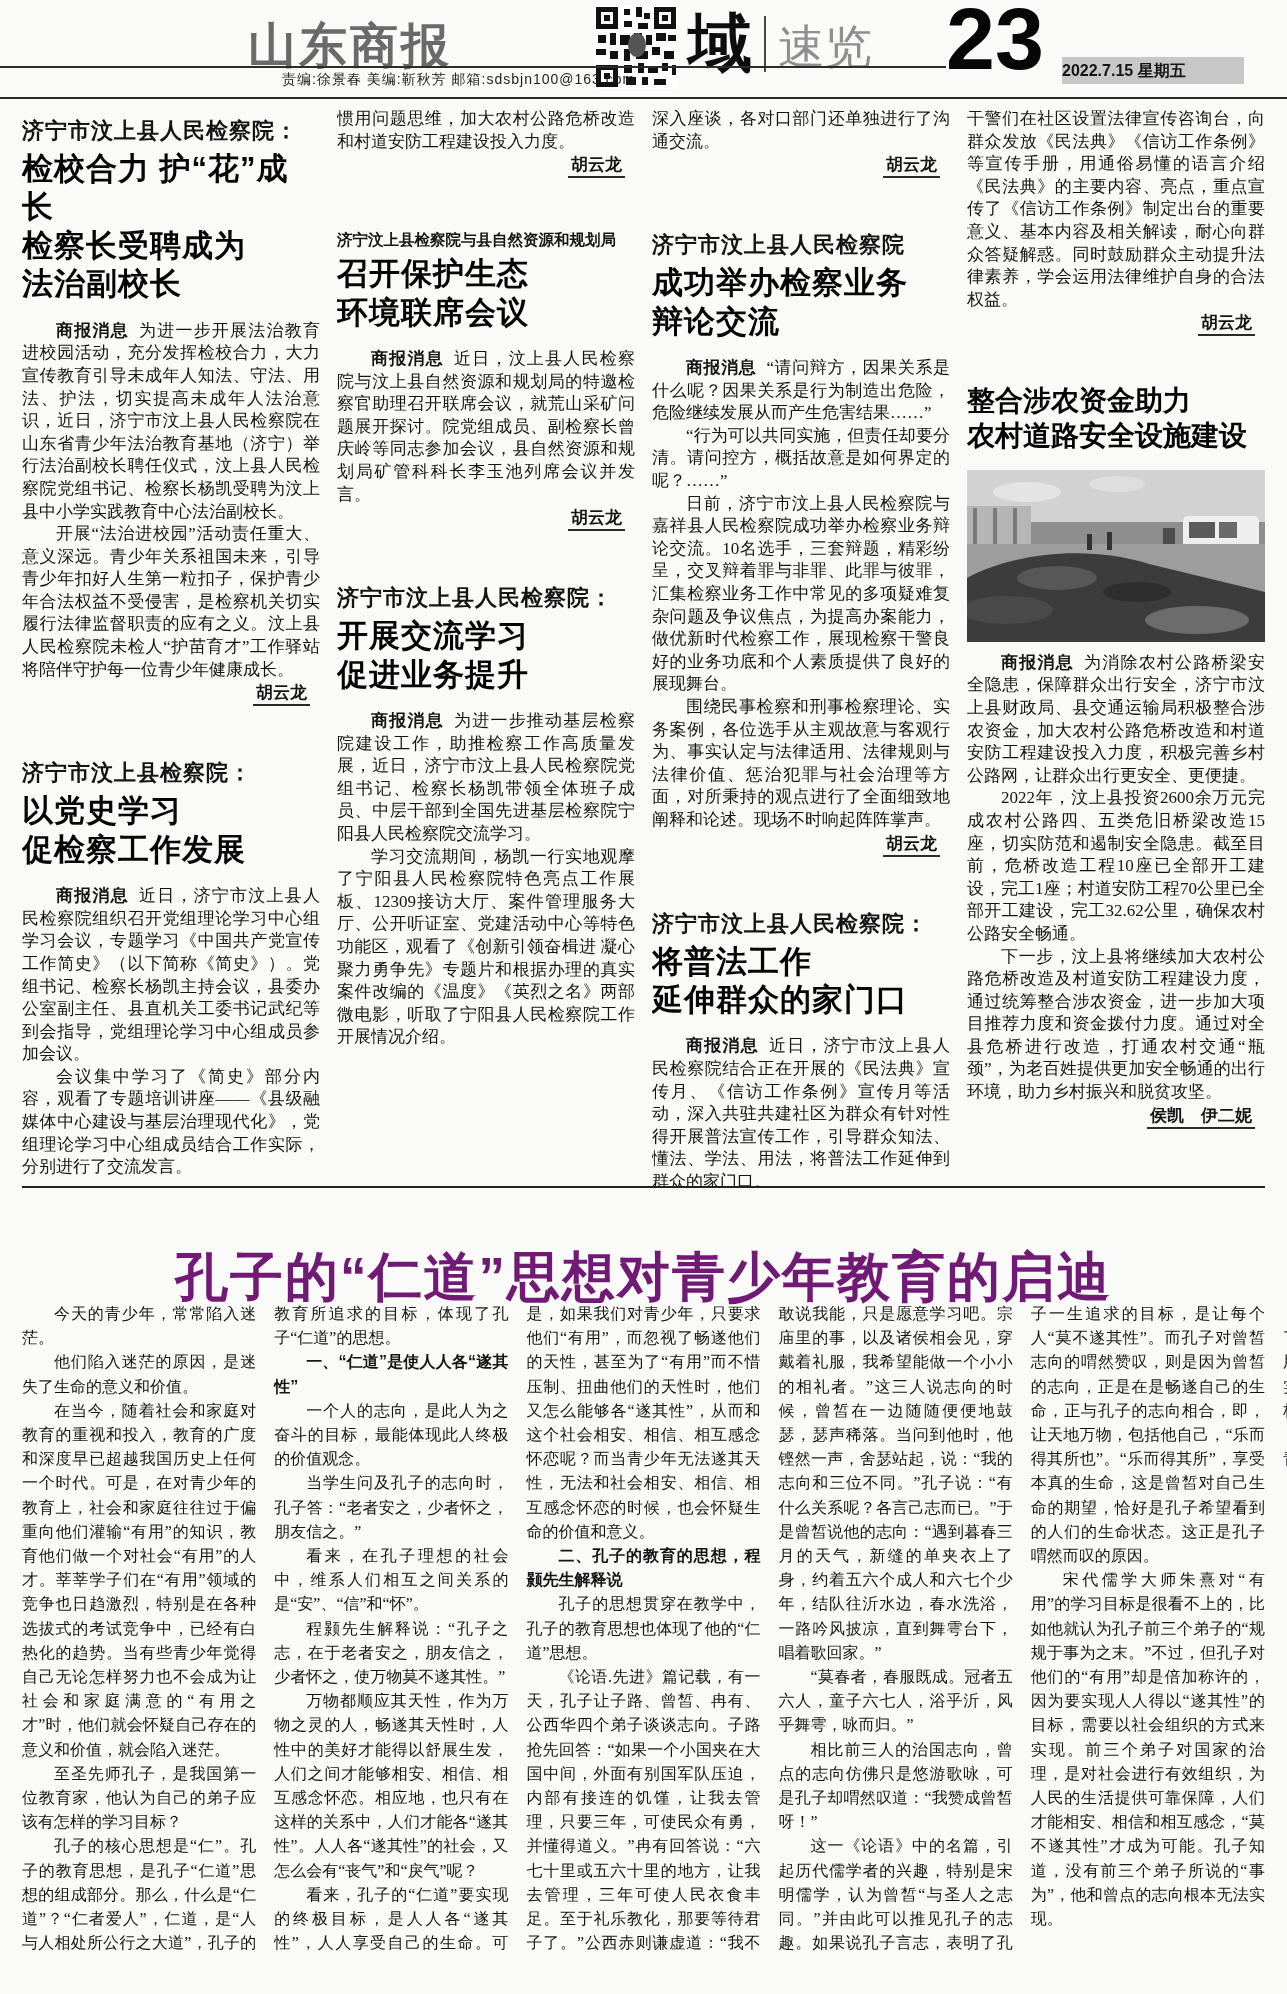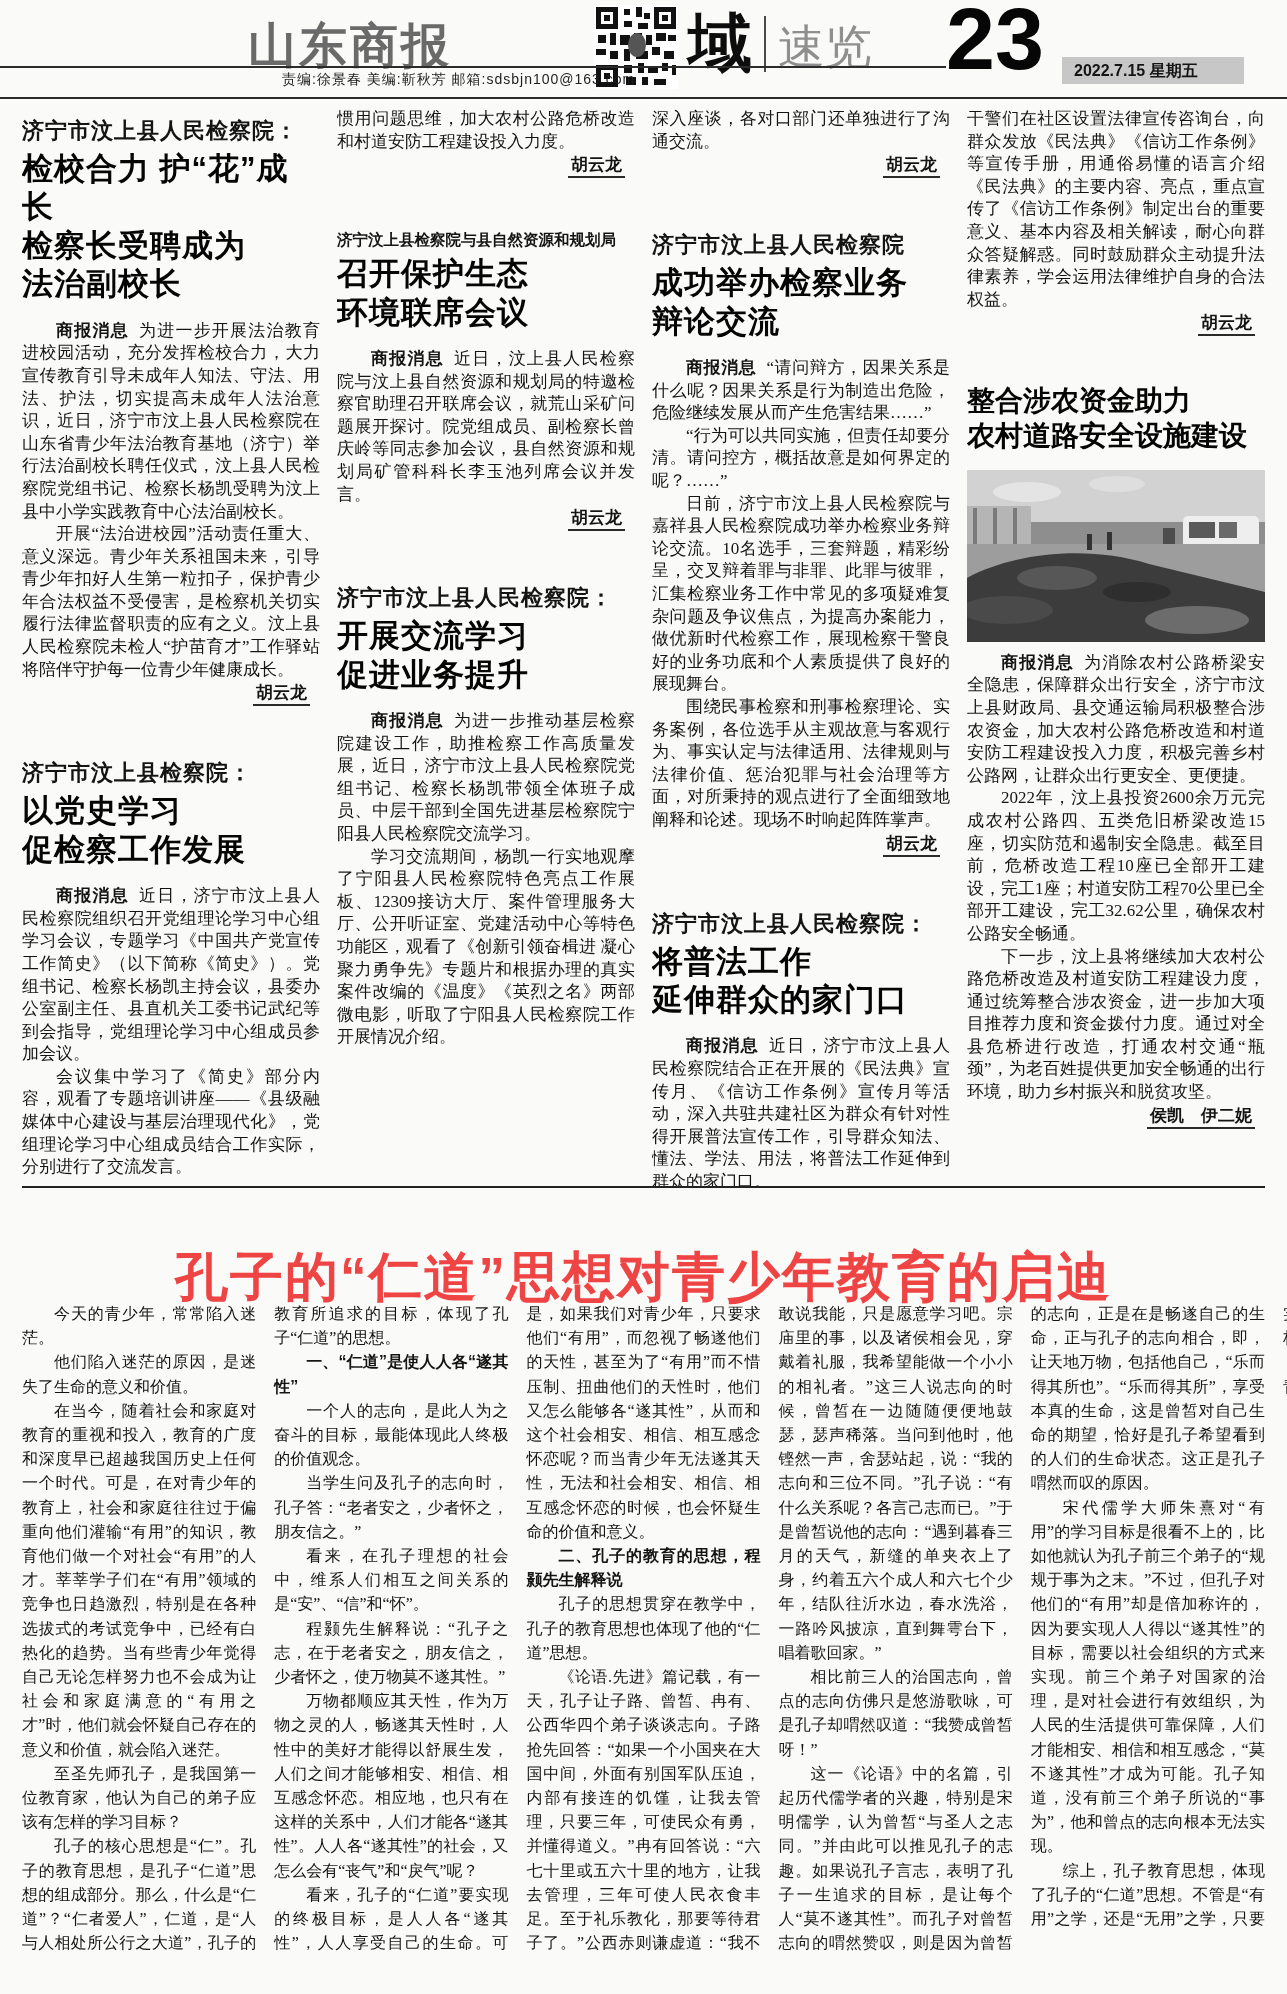--- a/index.html
+++ b/index.html
@@ -11,21 +11,21 @@
         letter-spacing:3px;font-family:"Liberation Sans","DejaVu Sans",sans-serif;}
   .qr{position:absolute;left:594px;top:5px;width:84px;height:84px;}
   .sec-main{position:absolute;left:688px;top:0px;font-size:64px;font-weight:700;color:#0d0d0d;
         font-family:"Liberation Sans","DejaVu Sans",sans-serif;}
   .vbar{position:absolute;left:764px;top:16px;width:2px;height:56px;background:#4a4a4a;}
   .sec-sub{position:absolute;left:778px;top:16px;font-size:47px;color:#8f8f8f;
         font-family:"Liberation Sans","DejaVu Sans",sans-serif;}
   .pagenum{position:absolute;left:946px;top:-12px;font-size:88px;font-weight:900;color:#060606;
         font-family:"Liberation Sans","DejaVu Sans",sans-serif;}
   .datebox{position:absolute;left:1062px;top:57px;width:182px;height:27px;background:#c7c7c7;
-        font-size:16px;font-weight:700;line-height:27px;padding-left:12px;box-sizing:border-box;
+        font-size:16px;font-weight:700;line-height:27px;padding-left:0;box-sizing:border-box;
         font-family:"Liberation Sans","DejaVu Sans",sans-serif;}
   .rule-a{position:absolute;left:0;top:66px;width:946px;height:2px;background:#2b2b2b;}
   .rule-b{position:absolute;left:0;top:97px;width:100%;height:2px;background:#2b2b2b;}
   .credits{position:absolute;left:282px;top:71px;font-size:14px;color:#1d1d1d;letter-spacing:1px;
         font-family:"Liberation Sans","DejaVu Sans",sans-serif;text-align:center;}
   
   .top-grid{position:absolute;top:108px;left:22px;width:1243px;height:1078px;display:flex;gap:17px;}
   .tcol{width:298px;height:1078px;overflow:hidden;}
   .kicker{font-size:22px;font-weight:700;margin:8px 0 2px;letter-spacing:1px;
         font-family:"Liberation Sans","DejaVu Sans",sans-serif;}
@@ -37,21 +37,21 @@
   .noindent{text-indent:0;}
   .lead-label{font-family:"Liberation Sans","DejaVu Sans",sans-serif;font-weight:700;margin-right:10px;}
   .author{text-align:right;font-size:17px;font-weight:700;margin:0 10px 20px 0;
         font-family:"Liberation Sans","DejaVu Sans",sans-serif;}
   .author span{border-bottom:2px solid #2a2a2a;padding:0 3px 2px;}
   .gap{height:26px;}
   .photo{display:block;width:298px;height:172px;margin:2px 0 10px;}
   
   .sec-divider{position:absolute;left:22px;top:1186px;width:1243px;height:2px;background:#222;}
   .essay-title{position:absolute;left:0;top:1206px;width:100%;text-align:center;font-size:53px;
-        font-weight:900;letter-spacing:2px;color:#ef4444;
+        font-weight:900;letter-spacing:2px;color:#701a75;
         font-family:"Liberation Sans","DejaVu Sans",sans-serif;}
   .essay-cols{position:absolute;left:22px;top:1302px;width:1243px;height:664px;
         column-count:5;column-gap:18px;column-fill:auto;}
   .essay-cols p{font-size:16px;line-height:24.2px;text-align:justify;text-indent:2em;margin:0;}
   .essay-cols .essay-h{font-weight:700;font-family:"Liberation Sans","DejaVu Sans",sans-serif;}
   .essay-byline{text-align:right;font-weight:700;margin-top:4px !important;
         font-family:"Liberation Sans","DejaVu Sans",sans-serif;}
 </style>
 </head>
 <body>
@@ -246,20 +246,21 @@
         <p class="bp essay-h">一、“仁道”是使人人各“遂其性”</p>
         <p class="bp">一个人的志向，是此人为之奋斗的目标，最能体现此人终极的价值观念。</p>
         <p class="bp">当学生问及孔子的志向时，孔子答：“老者安之，少者怀之，朋友信之。”</p>
         <p class="bp">看来，在孔子理想的社会中，维系人们相互之间关系的是“安”、“信”和“怀”。</p>
         <p class="bp">程颢先生解释说：“孔子之志，在于老者安之，朋友信之，少者怀之，使万物莫不遂其性。”</p>
         <p class="bp">万物都顺应其天性，作为万物之灵的人，畅遂其天性时，人性中的美好才能得以舒展生发，人们之间才能够相安、相信、相互感念怀恋。相应地，也只有在这样的关系中，人们才能各“遂其性”。人人各“遂其性”的社会，又怎么会有“丧气”和“戾气”呢？</p>
         <p class="bp">看来，孔子的“仁道”要实现的终极目标，是人人各“遂其性”，人人享受自己的生命。可是，如果我们对青少年，只要求他们“有用”，而忽视了畅遂他们的天性，甚至为了“有用”而不惜压制、扭曲他们的天性时，他们又怎么能够各“遂其性”，从而和这个社会相安、相信、相互感念怀恋呢？而当青少年无法遂其天性，无法和社会相安、相信、相互感念怀恋的时候，也会怀疑生命的价值和意义。</p>
         <p class="bp essay-h">二、孔子的教育的思想，程颢先生解释说</p>
         <p class="bp">孔子的思想贯穿在教学中，孔子的教育思想也体现了他的“仁道”思想。</p>
         <p class="bp">《论语.先进》篇记载，有一天，孔子让子路、曾皙、冉有、公西华四个弟子谈谈志向。子路抢先回答：“如果一个小国夹在大国中间，外面有别国军队压迫，内部有接连的饥馑，让我去管理，只要三年，可使民众有勇，并懂得道义。”冉有回答说：“六七十里或五六十里的地方，让我去管理，三年可使人民衣食丰足。至于礼乐教化，那要等待君子了。”公西赤则谦虚道：“我不敢说我能，只是愿意学习吧。宗庙里的事，以及诸侯相会见，穿戴着礼服，我希望能做一个小小的相礼者。”这三人说志向的时候，曾皙在一边随随便便地鼓瑟，瑟声稀落。当问到他时，他铿然一声，舍瑟站起，说：“我的志向和三位不同。”孔子说：“有什么关系呢？各言己志而已。”于是曾皙说他的志向：“遇到暮春三月的天气，新缝的单夹衣上了身，约着五六个成人和六七个少年，结队往沂水边，春水洗浴，一路吟风披凉，直到舞雩台下，唱着歌回家。”</p>
+        <p class="bp">“莫春者，春服既成。冠者五六人，童子六七人，浴乎沂，风乎舞雩，咏而归。”</p>
         <p class="bp">相比前三人的治国志向，曾点的志向仿佛只是悠游歌咏，可是孔子却喟然叹道：“我赞成曾皙呀！”</p>
         <p class="bp">这一《论语》中的名篇，引起历代儒学者的兴趣，特别是宋明儒学，认为曾皙“与圣人之志同。”并由此可以推见孔子的志趣。如果说孔子言志，表明了孔子一生追求的目标，是让每个人“莫不遂其性”。而孔子对曾皙志向的喟然赞叹，则是因为曾皙的志向，正是在是畅遂自己的生命，正与孔子的志向相合，即，让天地万物，包括他自己，“乐而得其所也”。“乐而得其所”，享受本真的生命，这是曾皙对自己生命的期望，恰好是孔子希望看到的人们的生命状态。这正是孔子喟然而叹的原因。</p>
         <p class="bp">宋代儒学大师朱熹对“有用”的学习目标是很看不上的，比如他就认为孔子前三个弟子的“规规于事为之末。”不过，但孔子对他们的“有用”却是倍加称许的，因为要实现人人得以“遂其性”的目标，需要以社会组织的方式来实现。前三个弟子对国家的治理，是对社会进行有效组织，为人民的生活提供可靠保障，人们才能相安、相信和相互感念，“莫不遂其性”才成为可能。孔子知道，没有前三个弟子所说的“事为”，他和曾点的志向根本无法实现。</p>
         <p class="bp">综上，孔子教育思想，体现了孔子的“仁道”思想。不管是“有用”之学，还是“无用”之学，只要实现人人各“遂其性”这一终极目标，教育就体现了它的价值。</p>
         <p class="bp">这就是孔子的“仁道”思想对青少年教育永远启迪和指引。</p>
       </div>
     <p class="essay-byline"></p>
   </section>
 
 </div>

